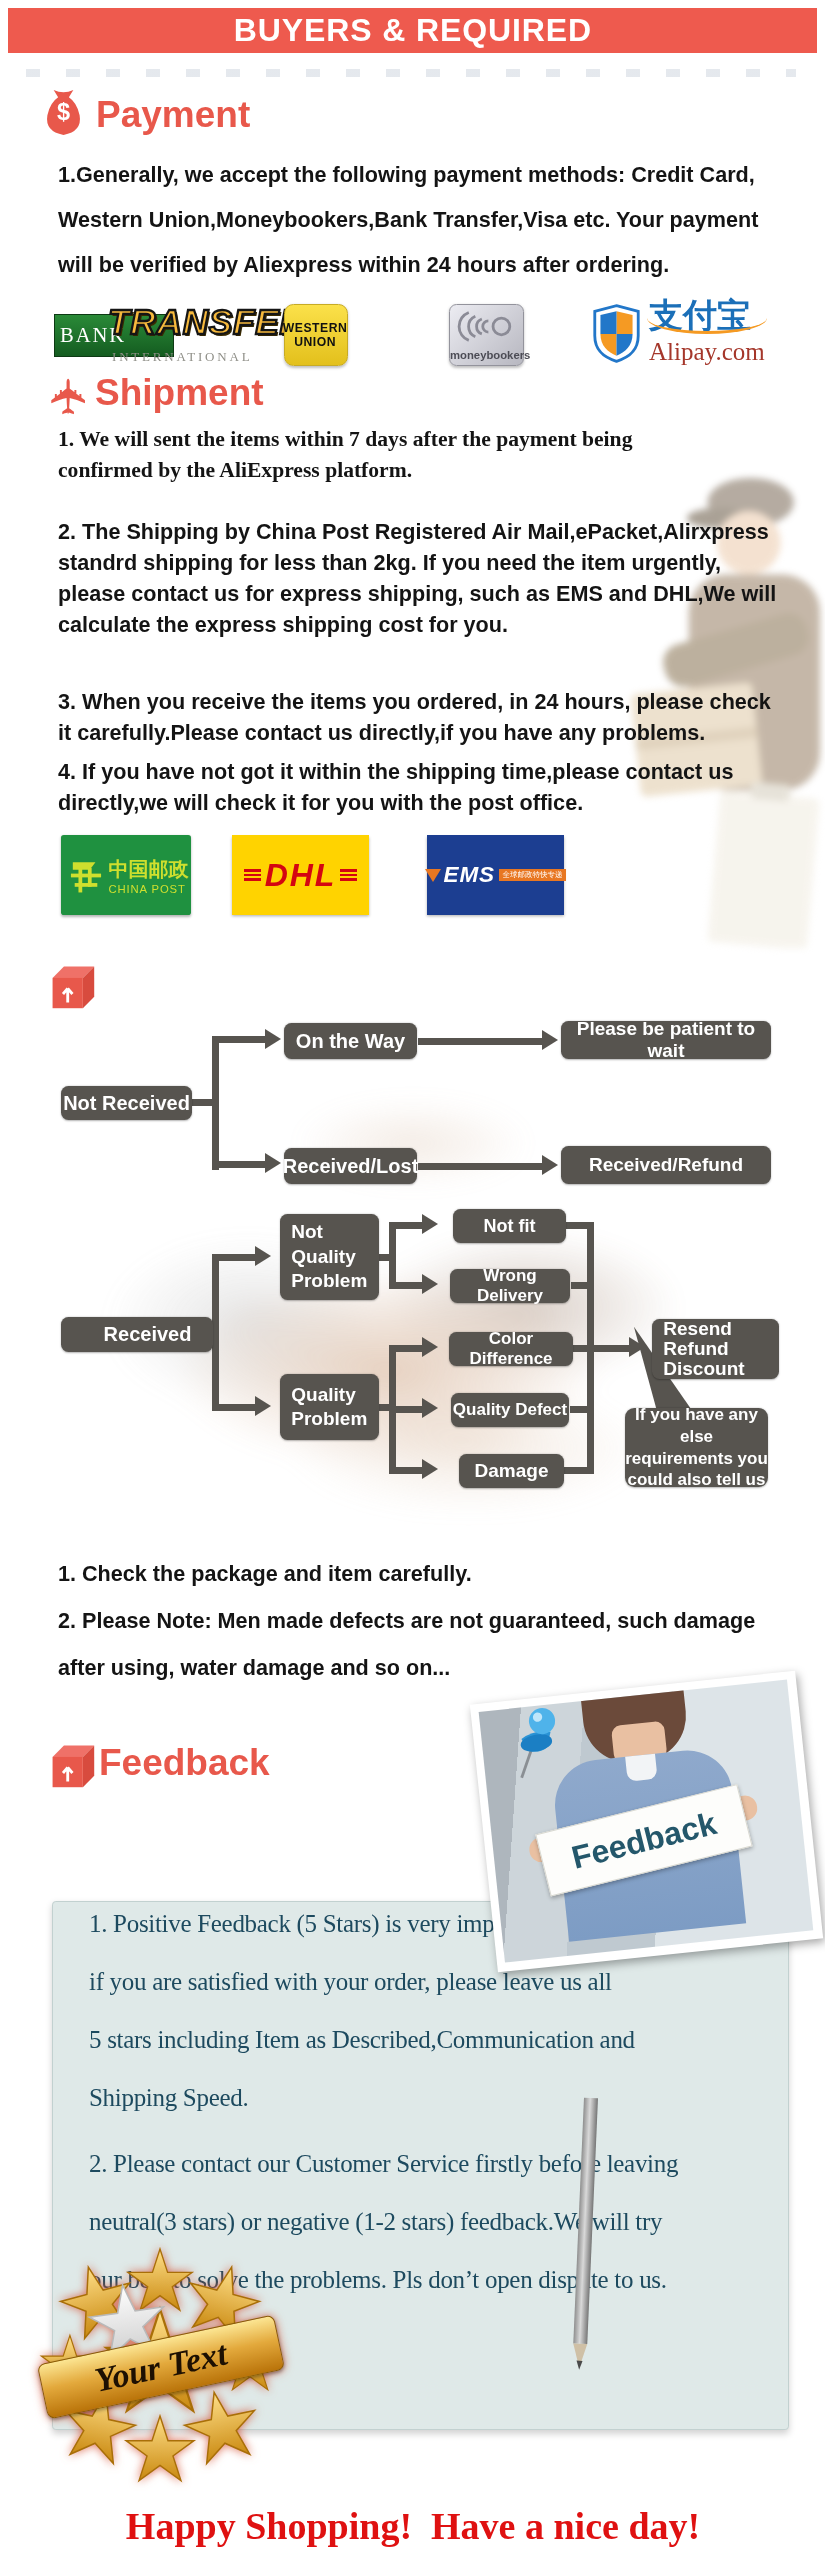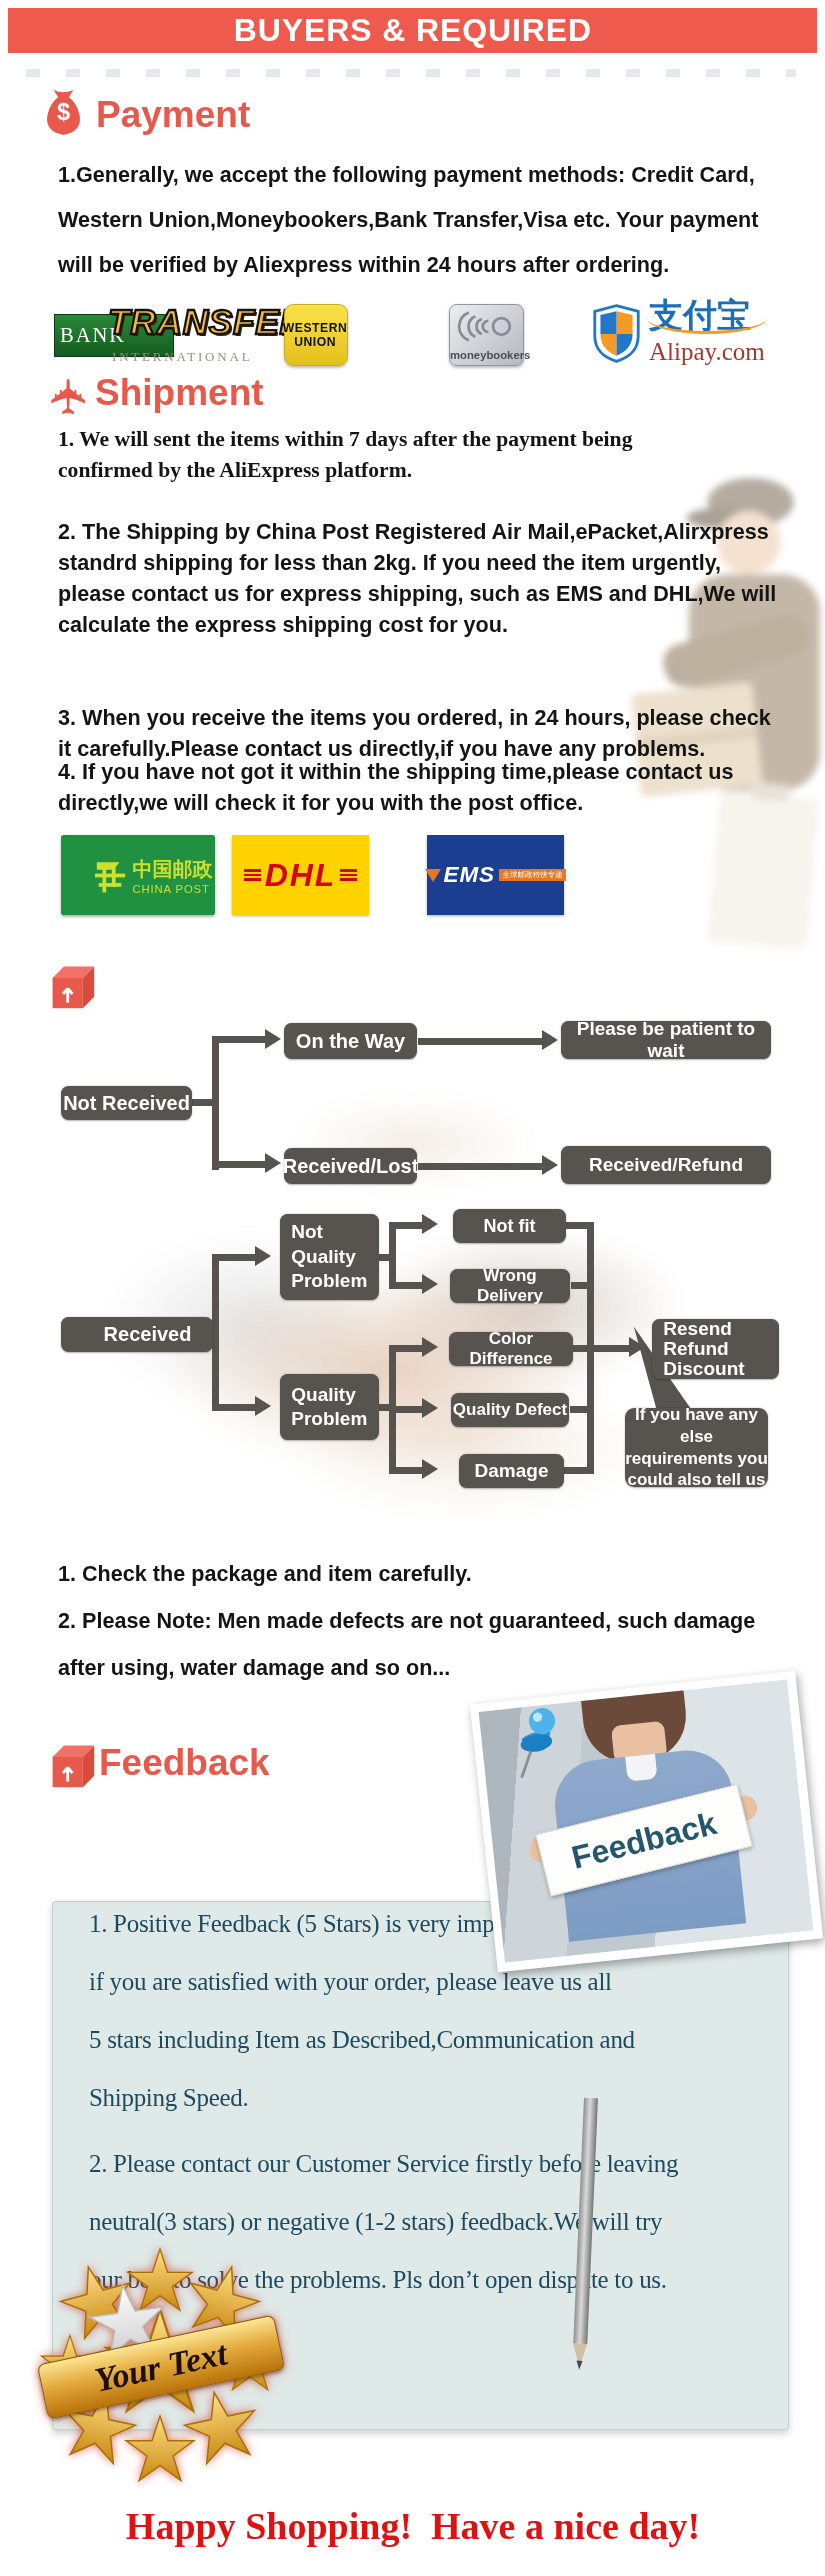--- a/index.html
+++ b/index.html
@@ -38,21 +38,21 @@
   .wu-txt{font-size:12.2px;font-weight:bold;color:#111;text-align:center;line-height:14px;letter-spacing:0.5px;}
   .wu-bars{width:1.9px;height:24.4px;background:#111;margin-left:1.9px;}
   .mb{background:linear-gradient(135deg,#ececf2,#b7b7c0);border:0.9px solid #93939c;border-radius:7.5px;
       box-shadow:0 1.9px 2.8px rgba(0,0,0,.25);}
   .mb-label{color:#4c4c55;font-weight:bold;font-size:11.3px;text-align:center;width:100%;}
   .alipay-cn{color:#1b6fb8;font-size:34px;font-weight:bold;white-space:nowrap;}
   .alipay-swoosh{border-bottom:3.8px solid #f59a23;border-radius:0 0 100% 100%/0 0 200% 200%;}
   .alipay-site{color:#a5372b;font-family:"Liberation Serif",serif;font-size:25px;white-space:nowrap;}
 
   
-  .cp{background:#1f9140;border-radius:2.8px;display:flex;align-items:center;box-shadow:0 1.9px 2.8px rgba(0,0,0,.3);padding-left:24px;}
+  .cp{background:#1f9140;border-radius:2.8px;display:flex;align-items:center;box-shadow:0 1.9px 2.8px rgba(0,0,0,.3);}
   .cp-cn{color:#cfdf2e;font-size:20px;font-weight:bold;white-space:nowrap;}
   .cp-en{color:#cfdf2e;font-size:11.3px;letter-spacing:0.9px;white-space:nowrap;}
   .dhl{background:#ffd300;display:flex;align-items:center;justify-content:center;box-shadow:0 1.9px 2.8px rgba(0,0,0,.3);}
   .dhl-txt{color:#d40511;font-size:32px;font-weight:bold;font-style:italic;letter-spacing:1.9px;}
   .dhl-stripe{width:17px;height:2.8px;background:#d40511;margin:1.9px 0;}
   .ems{background:#1c3e91;display:flex;align-items:center;justify-content:center;box-shadow:0 1.9px 2.8px rgba(0,0,0,.3);}
   .ems-txt{color:#fff;font-size:22.5px;font-weight:bold;font-style:italic;letter-spacing:0.9px;}
   .ems-chevron{width:0;height:0;border-top:13px solid #e87722;border-left:8.4px solid transparent;
                border-right:8.4px solid transparent;margin-right:2.8px;}
   .ems-bar{height:11.3px;background:#e87722;display:flex;align-items:center;padding:0 3.8px;margin-left:3.8px;}
@@ -196,21 +196,21 @@
   <div class="abs z1" style="left:58px;top:424px;width:751px;font-family:Liberation Serif, serif;">
     <div class="body-line ship-line">1. We will sent the items within 7 days after the payment being</div>
     <div class="body-line ship-line">confirmed by the AliExpress platform.</div>
   </div>
   <div class="abs z1" style="left:58px;top:516px;width:751px;">
     <div class="body-line ship-line">2. The Shipping by China Post Registered Air Mail,ePacket,Alirxpress</div>
     <div class="body-line ship-line">standrd shipping for less than 2kg. If you need the item urgently,</div>
     <div class="body-line ship-line">please contact us for express shipping, such as EMS and DHL,We will</div>
     <div class="body-line ship-line">calculate the express shipping cost for you.</div>
   </div>
-  <div class="abs z1" style="left:58px;top:702px;width:751px;">
+  <div class="abs z1" style="left:58px;top:686px;width:751px;">
     <div class="body-line ship-line">3. When you receive the items you ordered, in 24 hours, please check</div>
     <div class="body-line ship-line"> it carefully.Please contact us directly,if you have any problems.</div>
   </div>
   <div class="abs z1" style="left:58px;top:756px;width:751px;">
     <div class="body-line ship-line">4. If you have not got it within the shipping time,please contact us</div>
     <div class="body-line ship-line">directly,we will check it for you with the post office.</div>
   </div>
 
   <div class="abs cp" style="left:61px;top:835px;width:130px;height:80px;">
     <svg width="38" height="49" viewBox="0 0 40 52" style="margin-left:5.6px;">

